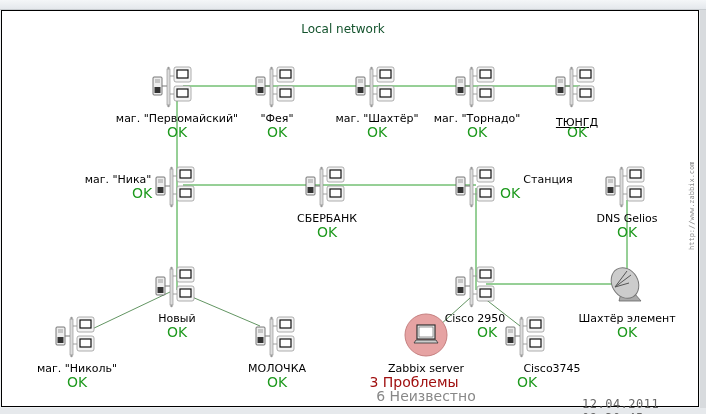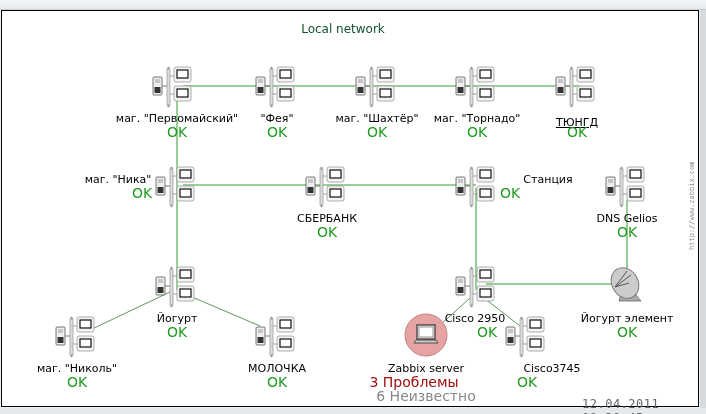--- a/index.html
+++ b/index.html
@@ -307,21 +307,21 @@
     <circle cx="16.5" cy="4" r="1.2" fill="#999"></circle>
     <circle cx="16.5" cy="42" r="1.2" fill="#999"></circle>
     <line x1="18" y1="12" x2="22" y2="12" stroke="#888" stroke-width="0.8"></line>
     <line x1="18" y1="30" x2="22" y2="30" stroke="#888" stroke-width="0.8"></line>
     <rect x="22" y="3" width="17" height="15" rx="2" fill="#f4f4f4" stroke="#999" stroke-width="0.8"></rect>
     <rect x="25" y="6" width="11" height="8" fill="#fff" stroke="#111" stroke-width="1.2"></rect>
     <rect x="22" y="22" width="17" height="15" rx="2" fill="#f4f4f4" stroke="#999" stroke-width="0.8"></rect>
     <rect x="25" y="25" width="11" height="8" fill="#fff" stroke="#111" stroke-width="1.2"></rect>
   </g>
 </svg></div>
-      <div class="label" style="left: 177px; top: 312px;">Йогурт</div>
+      <div class="label" style="left: 177px; top: 312px;">Новый</div>
       <div class="status" style="left: 177px; top: 326px;">OK</div>
     </div>
     <div class="node">
       <div class="icon-switch" style="left: 55px; top: 314px;">
 <svg width="40" height="46" viewBox="0 0 40 46">
   <g>
     <rect x="1" y="13" width="9" height="18" rx="1" fill="#eee" stroke="#555" stroke-width="0.8"></rect>
     <rect x="2.5" y="23" width="6" height="6" fill="#333"></rect>
     <line x1="3" y1="16" x2="8" y2="16" stroke="#666" stroke-width="0.6"></line>
     <line x1="3" y1="18" x2="8" y2="18" stroke="#666" stroke-width="0.6"></line>
@@ -423,19 +423,19 @@
     </div>
     <div class="node">
       <div class="icon-switch" style="left: 607px; top: 263px;">
 <svg width="40" height="42" viewBox="0 0 40 42">
   <path d="M14 30 L22 24 L34 38 L12 38 Z" fill="#aaa" stroke="#666" stroke-width="0.8"></path>
   <ellipse cx="18" cy="20" rx="13" ry="16" transform="rotate(-30 18 20)" fill="#ccc" stroke="#777" stroke-width="1"></ellipse>
   <line x1="8" y1="24" x2="24" y2="12" stroke="#555" stroke-width="1"></line>
   <line x1="8" y1="24" x2="22" y2="20" stroke="#555" stroke-width="1"></line>
   <line x1="8" y1="24" x2="20" y2="8" stroke="#555" stroke-width="1"></line>
 </svg></div>
-      <div class="label" style="left: 627px; top: 312px;">Йогурт элемент</div>
+      <div class="label" style="left: 627px; top: 312px;">Шахтёр элемент</div>
       <div class="status" style="left: 627px; top: 326px;">OK</div>
     </div>
   </div>
 
 <div class="timestamp">12.04.2011 09:30:45</div>
 <div class="watermark">http://www.zabbix.com</div>
 
 </body></html>

